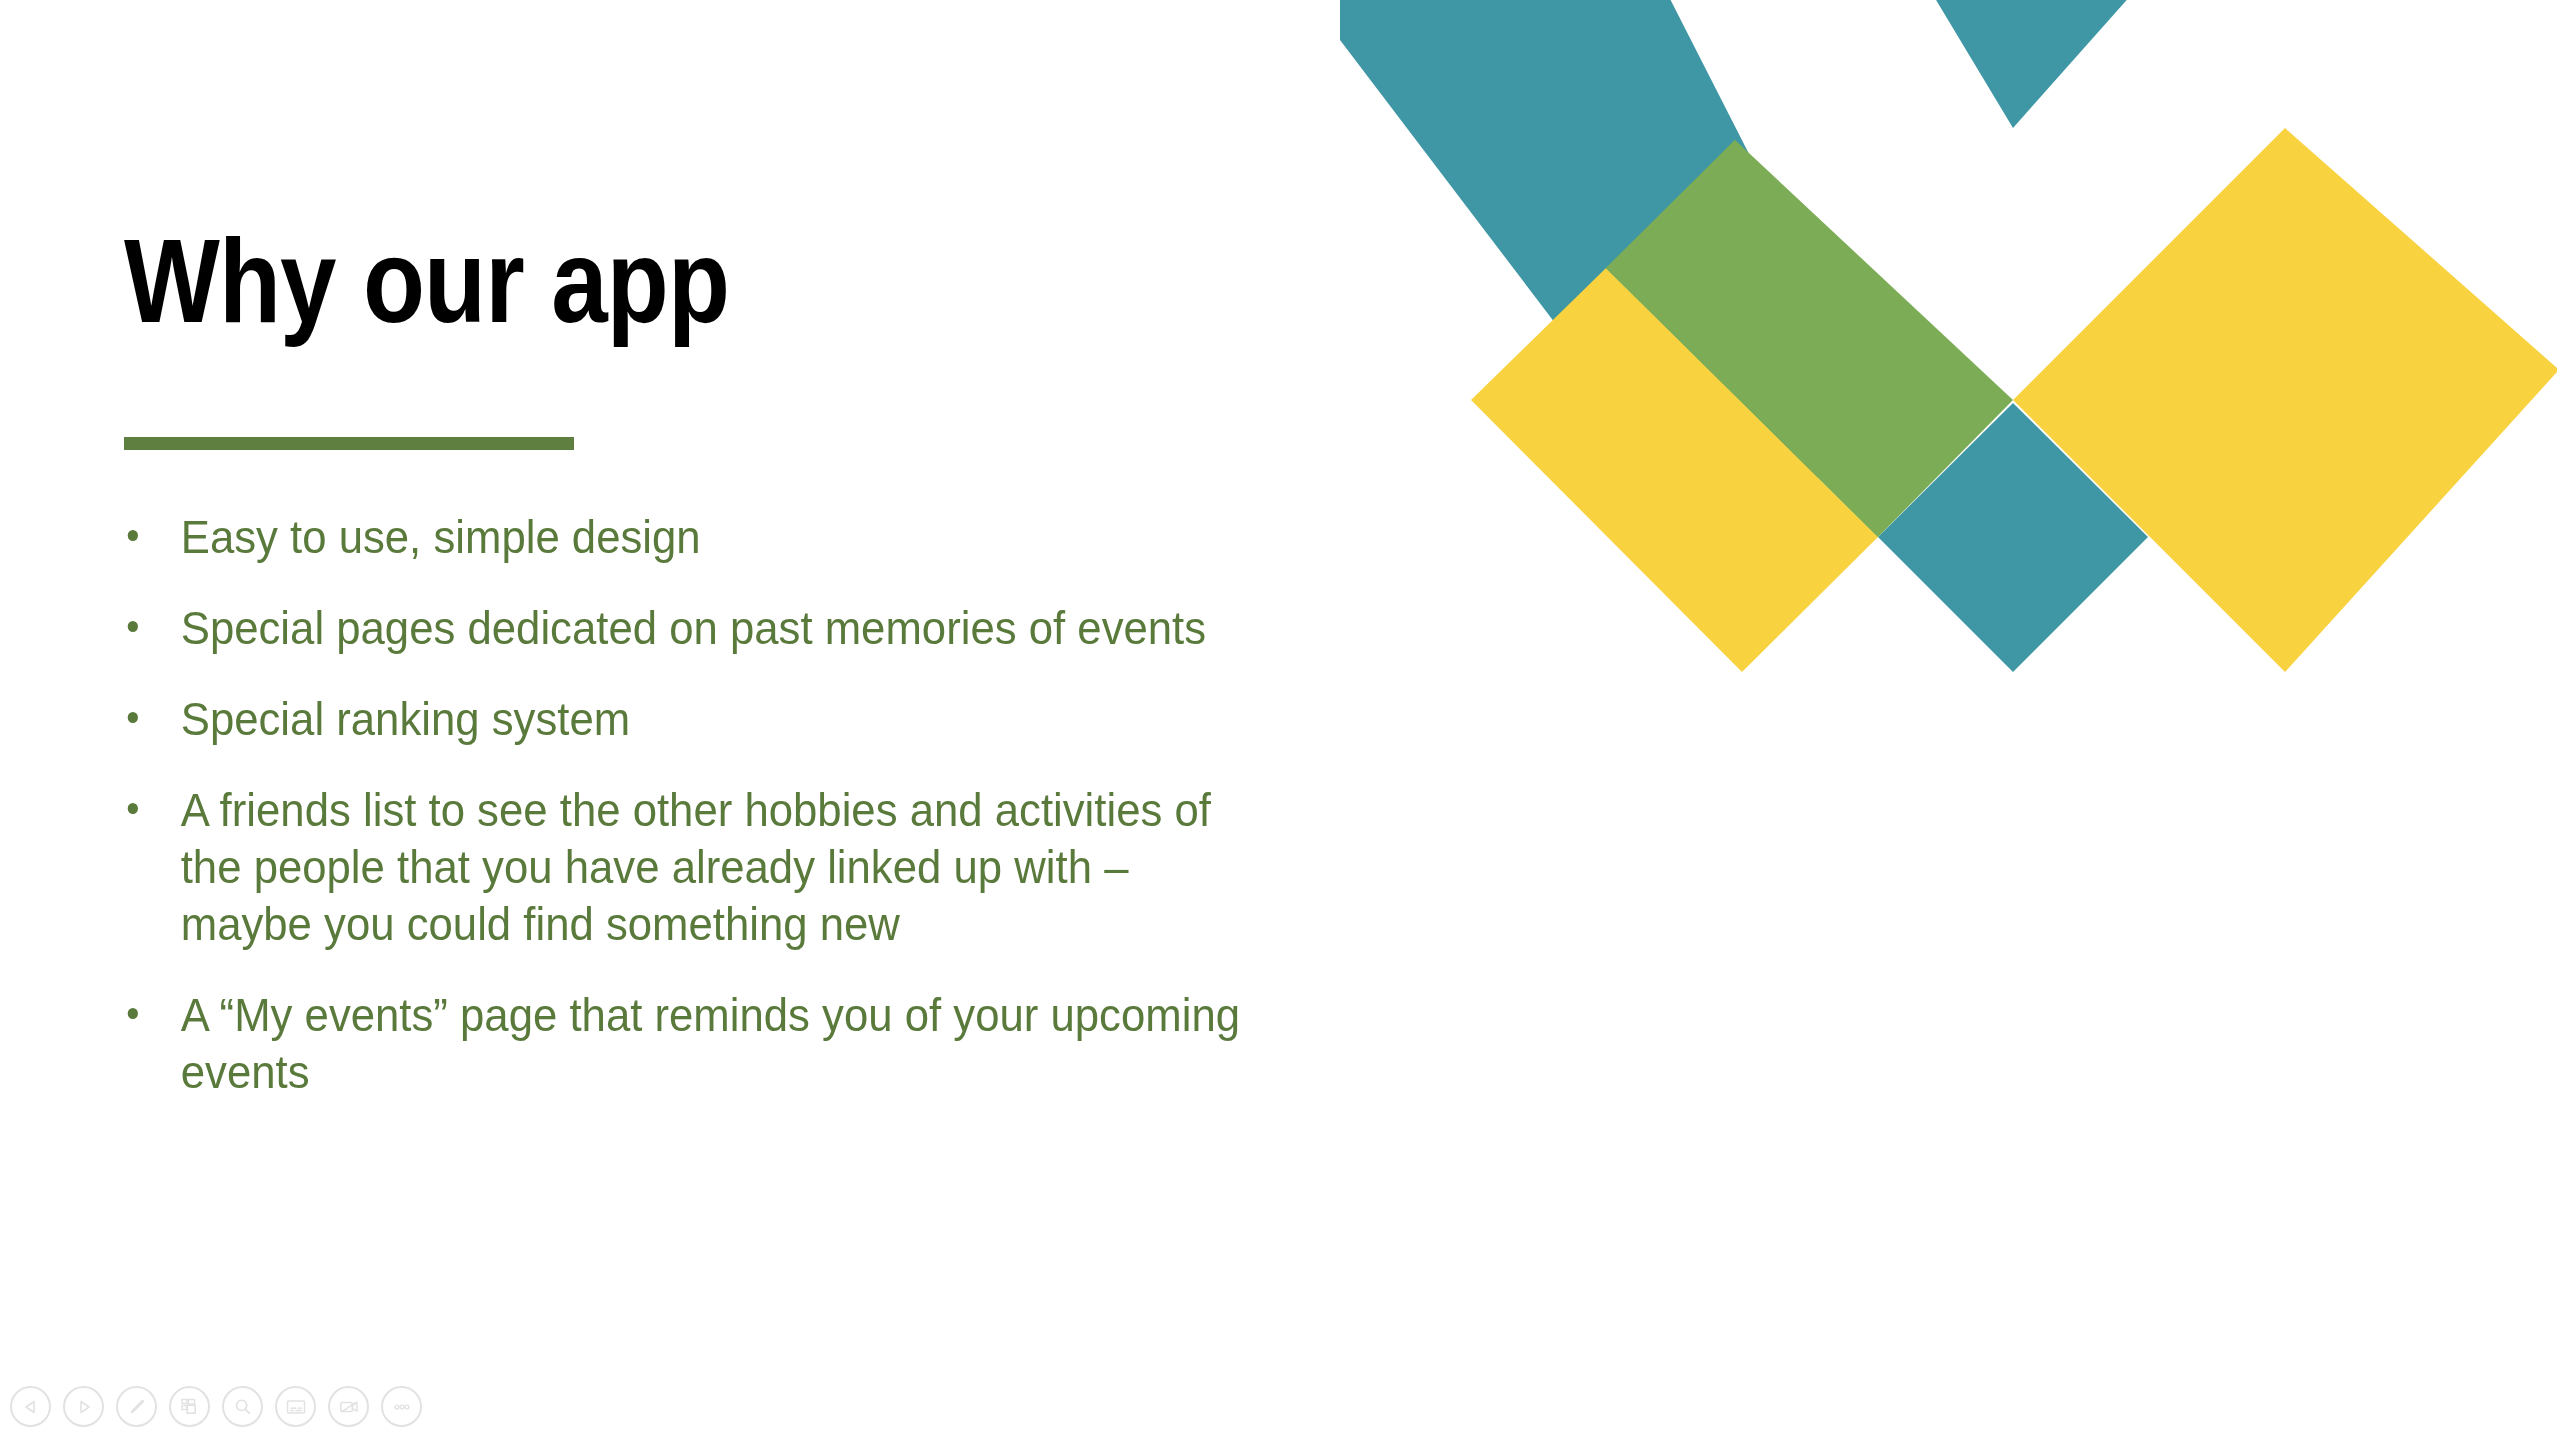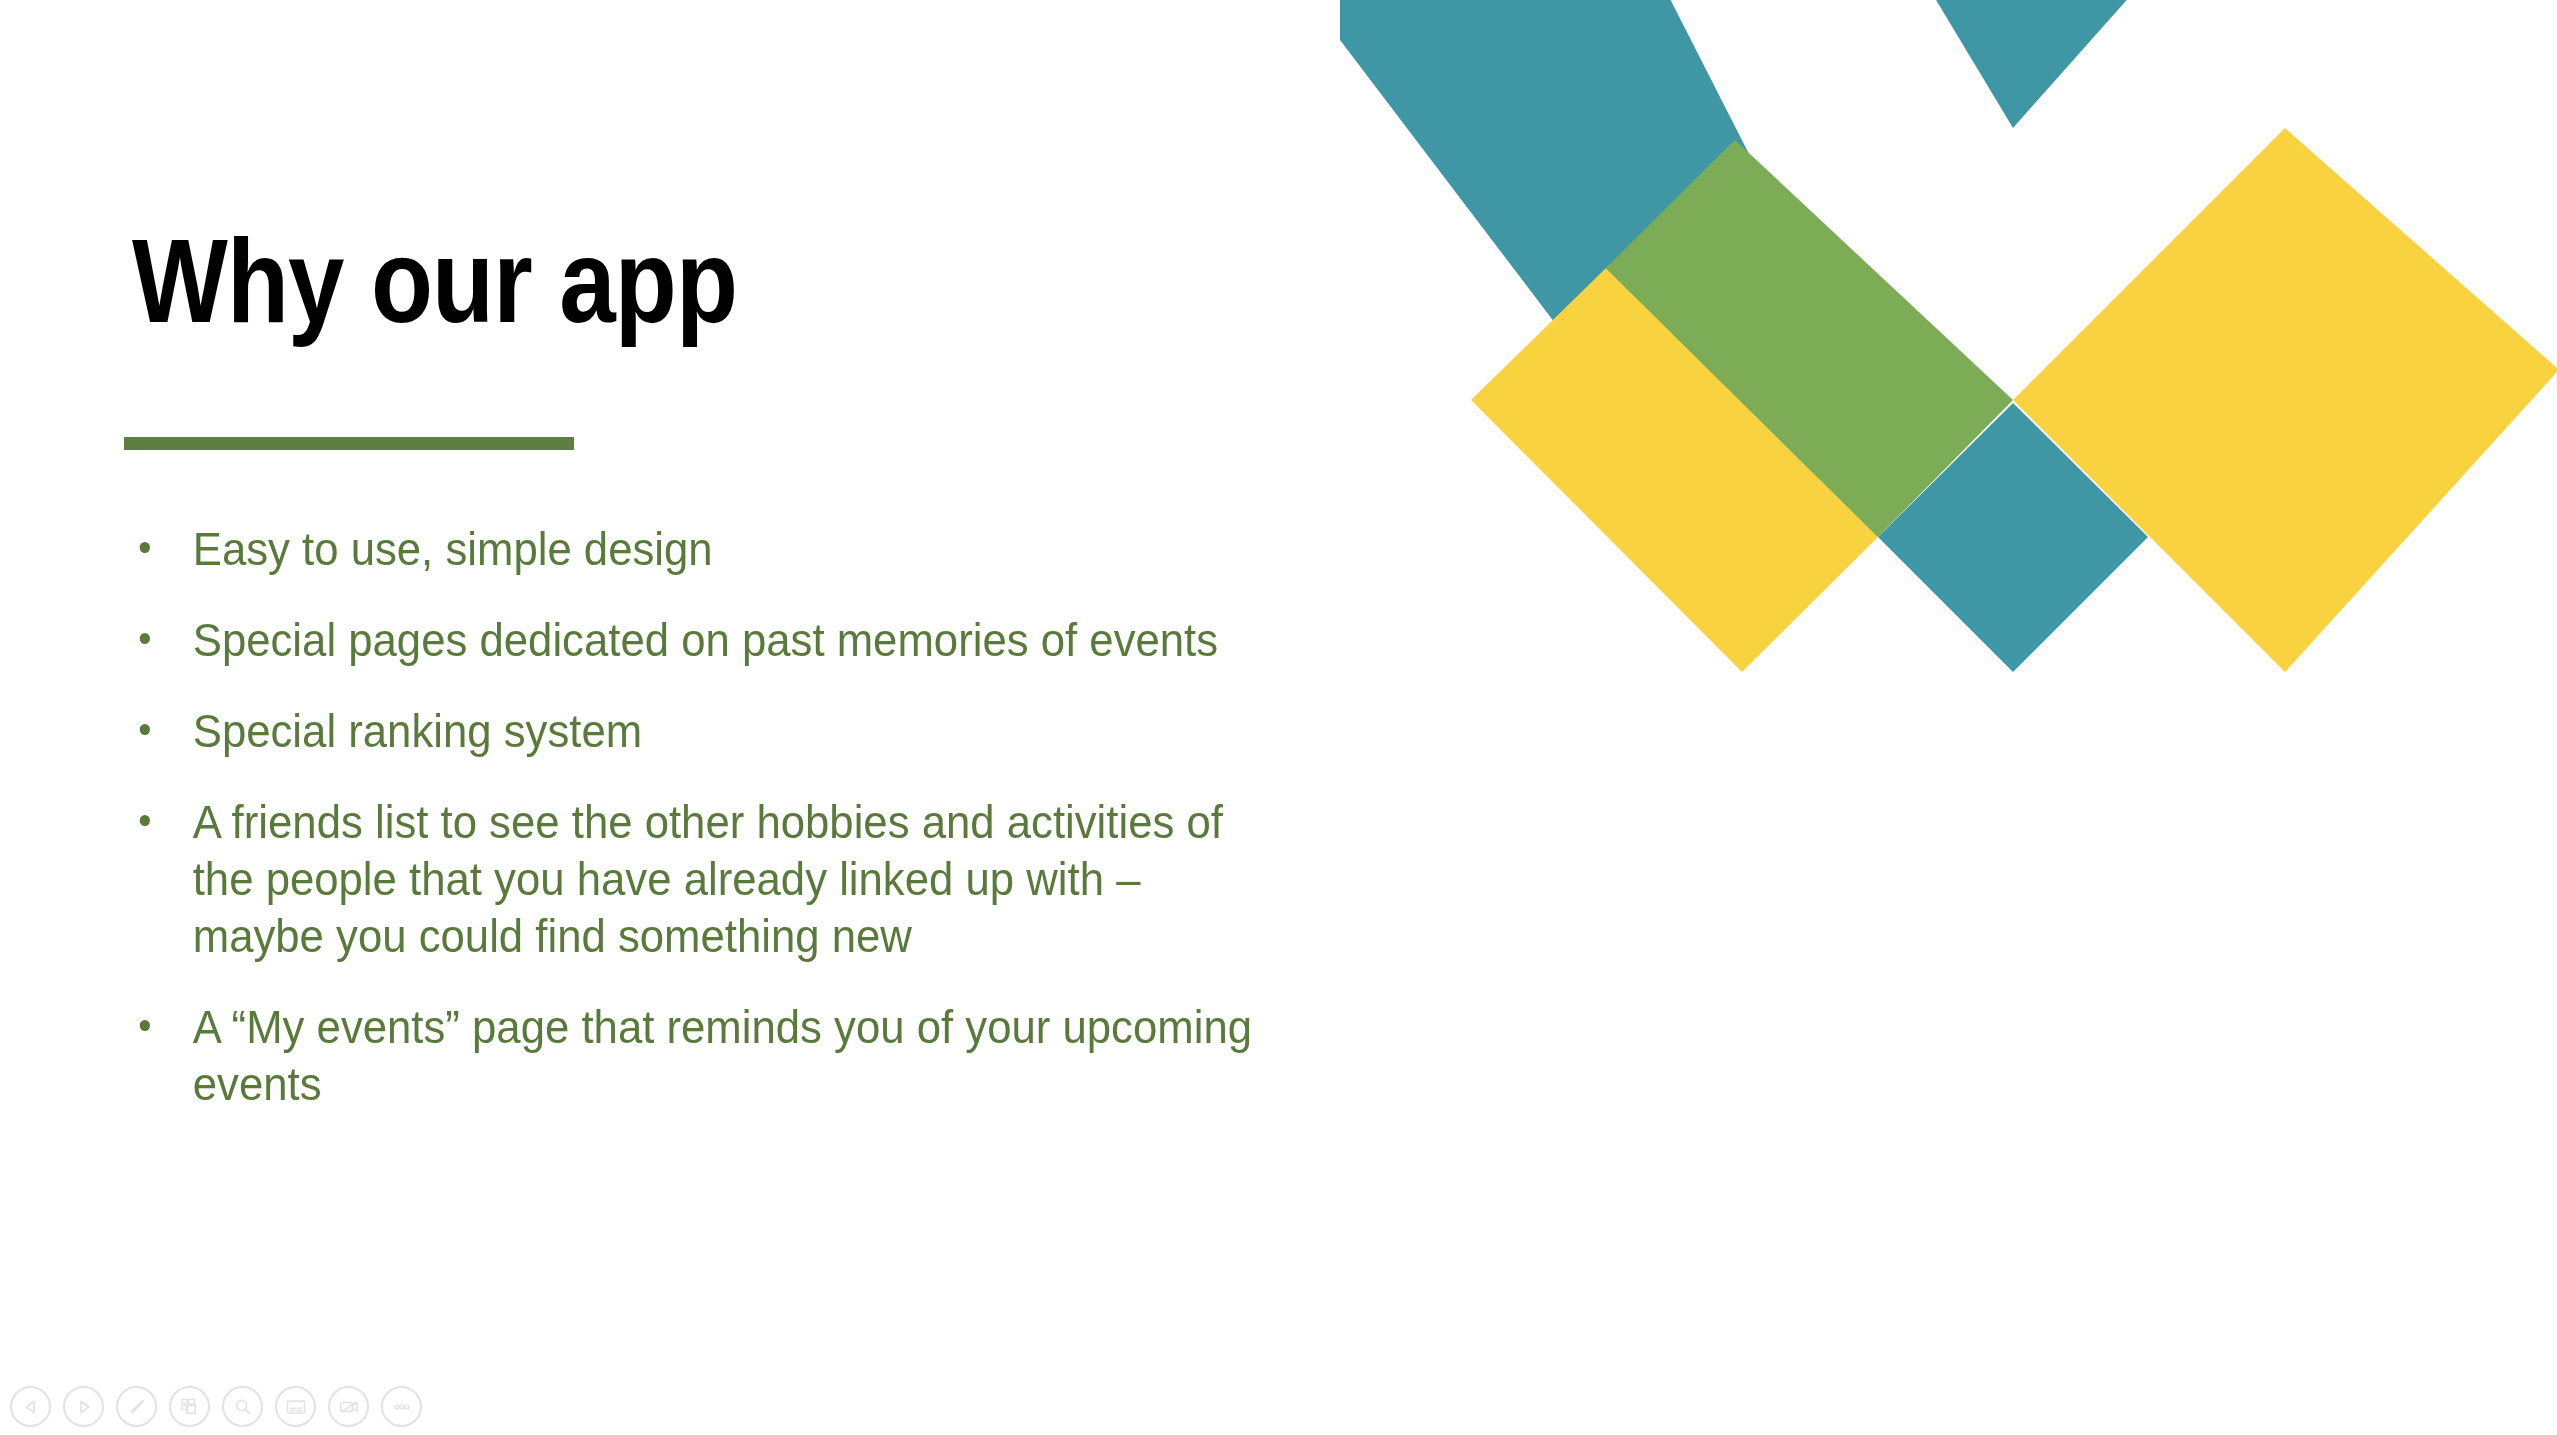--- a/index.html
+++ b/index.html
@@ -24,21 +24,21 @@
     top: 0;
     left: 0;
     width: 2557px;
     height: 1435px;
     pointer-events: none;
   }
 
   
   #title-block {
     position: absolute;
-    left: 132px;
+    left: 124px;
     top: 222px;
     width: 1200px;
   }
   #page-title {
     margin: 0;
     font-family: "Liberation Sans Narrow", "Liberation Sans", sans-serif;
     font-weight: 700;
     font-size: 118px;
     line-height: 1.0;
     letter-spacing: -1px;
@@ -56,21 +56,21 @@
     background: #5E7F3F;
   }
 
   
   #bullet-list {
     position: absolute;
     left: 124px;
     top: 508px;
     width: 1420px;
     list-style: none;
-    margin: 12px;
+    margin: 0;
     padding: 0;
   }
   .bullet-item {
     position: relative;
     padding-left: 61px;
     margin-bottom: 34px;
     color: #5A7A3C;
     font-family: "Liberation Sans Narrow", "Liberation Sans", sans-serif;
     font-size: 47px;
     line-height: 57px;

